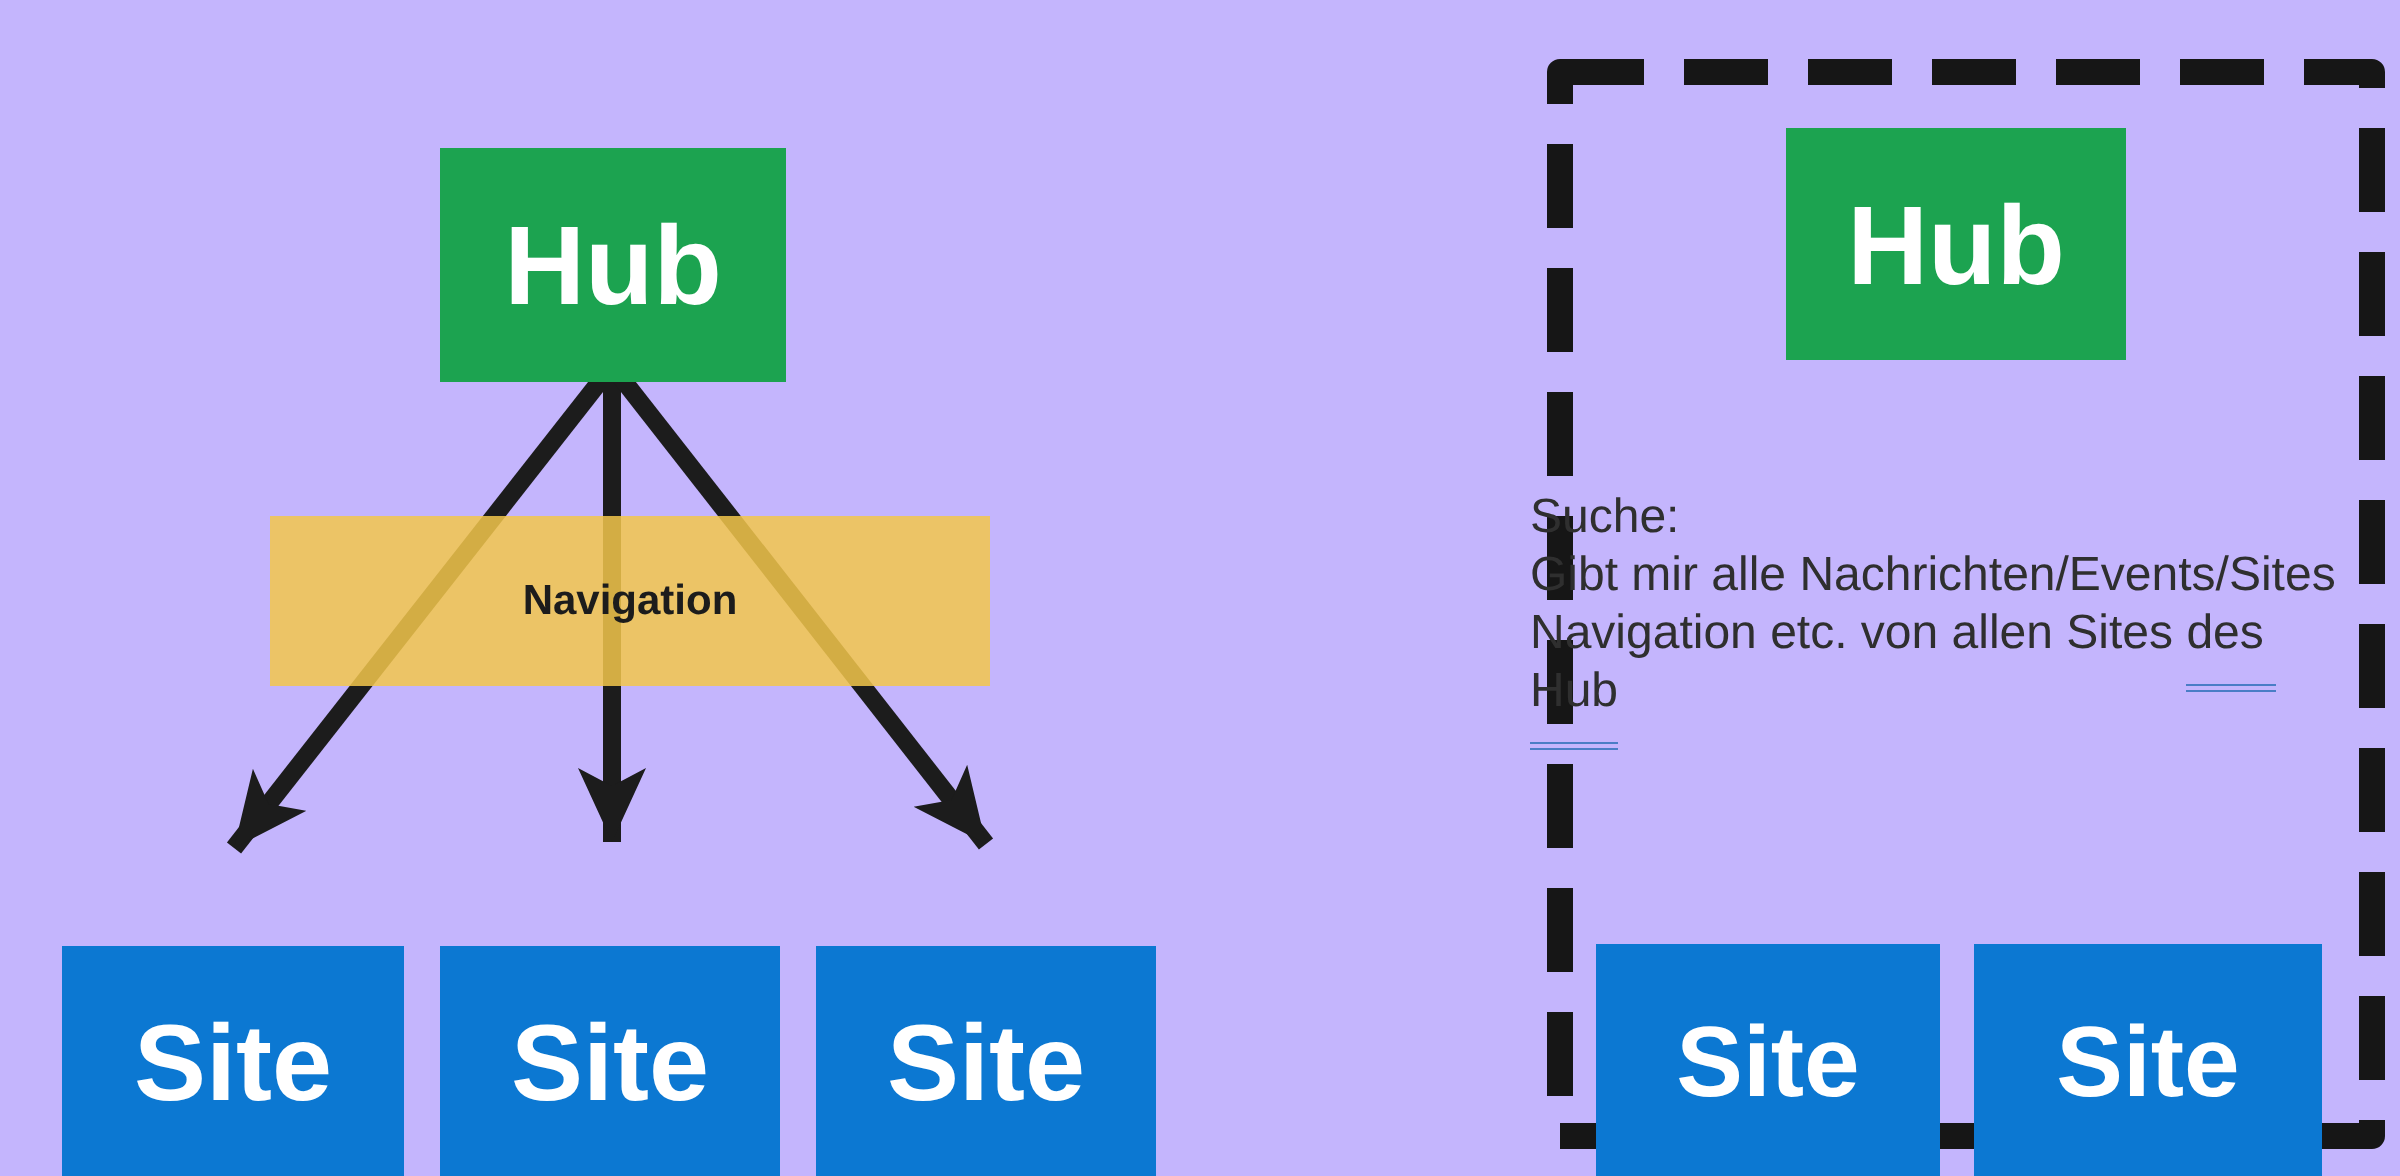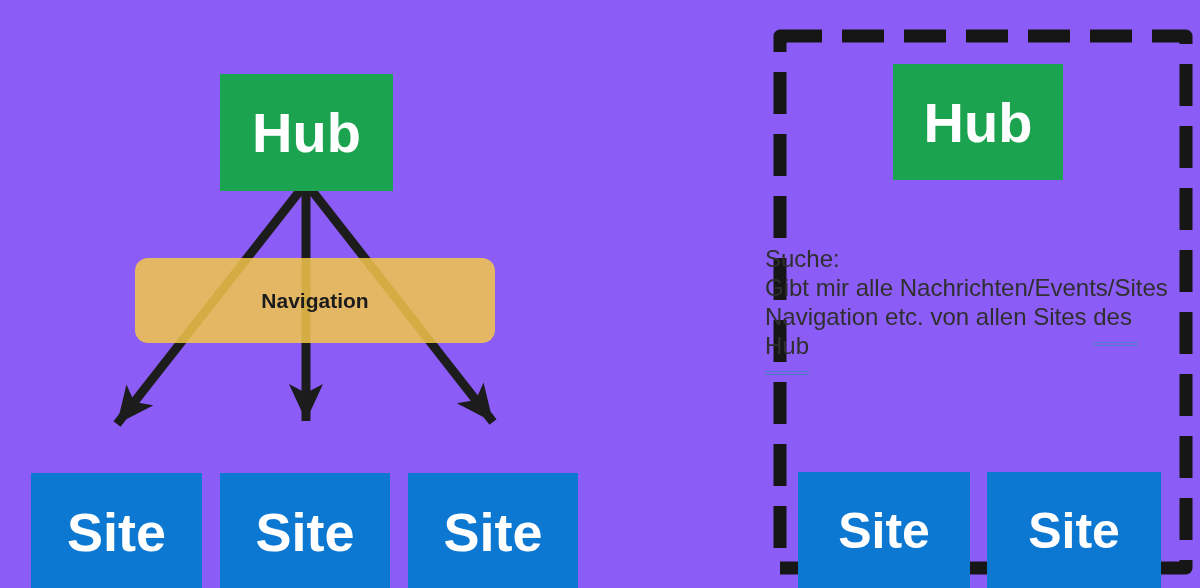--- a/index.html
+++ b/index.html
@@ -1,19 +1,19 @@
 <!DOCTYPE html>
 <html><head>
 <meta charset="utf-8">
 <style>
   html,body{margin:0;padding:0;background:#cfcfcf;}
   .canvas{
     position:relative;
     width:1200px;height:588px;
-    background:#8b5cf6;
+    background:#c4b5fd;
     overflow:hidden;
     font-family:"Liberation Sans", sans-serif;
   }
   .layer-svg{position:absolute;left:0;top:0;z-index:1;}
   .shape{
     position:absolute;z-index:2;
     display:flex;align-items:center;justify-content:center;
     color:#ffffff;font-weight:700;
     letter-spacing:0px;
   }
@@ -22,21 +22,21 @@
 
   .hub-left{left:220px;top:74px;width:173px;height:117px;font-size:56px;}
   .site-left-1{left:31px;top:426px;width:171px;height:117px;font-size:54px;}
   .site-left-2{left:220px;top:426px;width:170px;height:117px;font-size:54px;}
   .site-left-3{left:408px;top:426px;width:170px;height:117px;font-size:54px;}
 
   .nav-bar{
     position:absolute;z-index:2;
     left:135px;top:258px;width:360px;height:85px;
     background:rgba(243,199,75,0.85);
-    display:flex;align-items:center;justify-content:center;border-radius:13px;
+    display:flex;align-items:center;justify-content:center;
   }
   .nav-bar span{font-size:21px;font-weight:700;color:#1c1c1c;}
 
   .hub-right{left:893px;top:64px;width:170px;height:116px;font-size:56px;}
   .site-right-1{left:798px;top:425px;width:172px;height:118px;font-size:50px;}
   .site-right-2{left:987px;top:425px;width:174px;height:118px;font-size:50px;}
 
   .search-text{
     position:absolute;z-index:2;
     left:765px;top:244px;width:436px;

